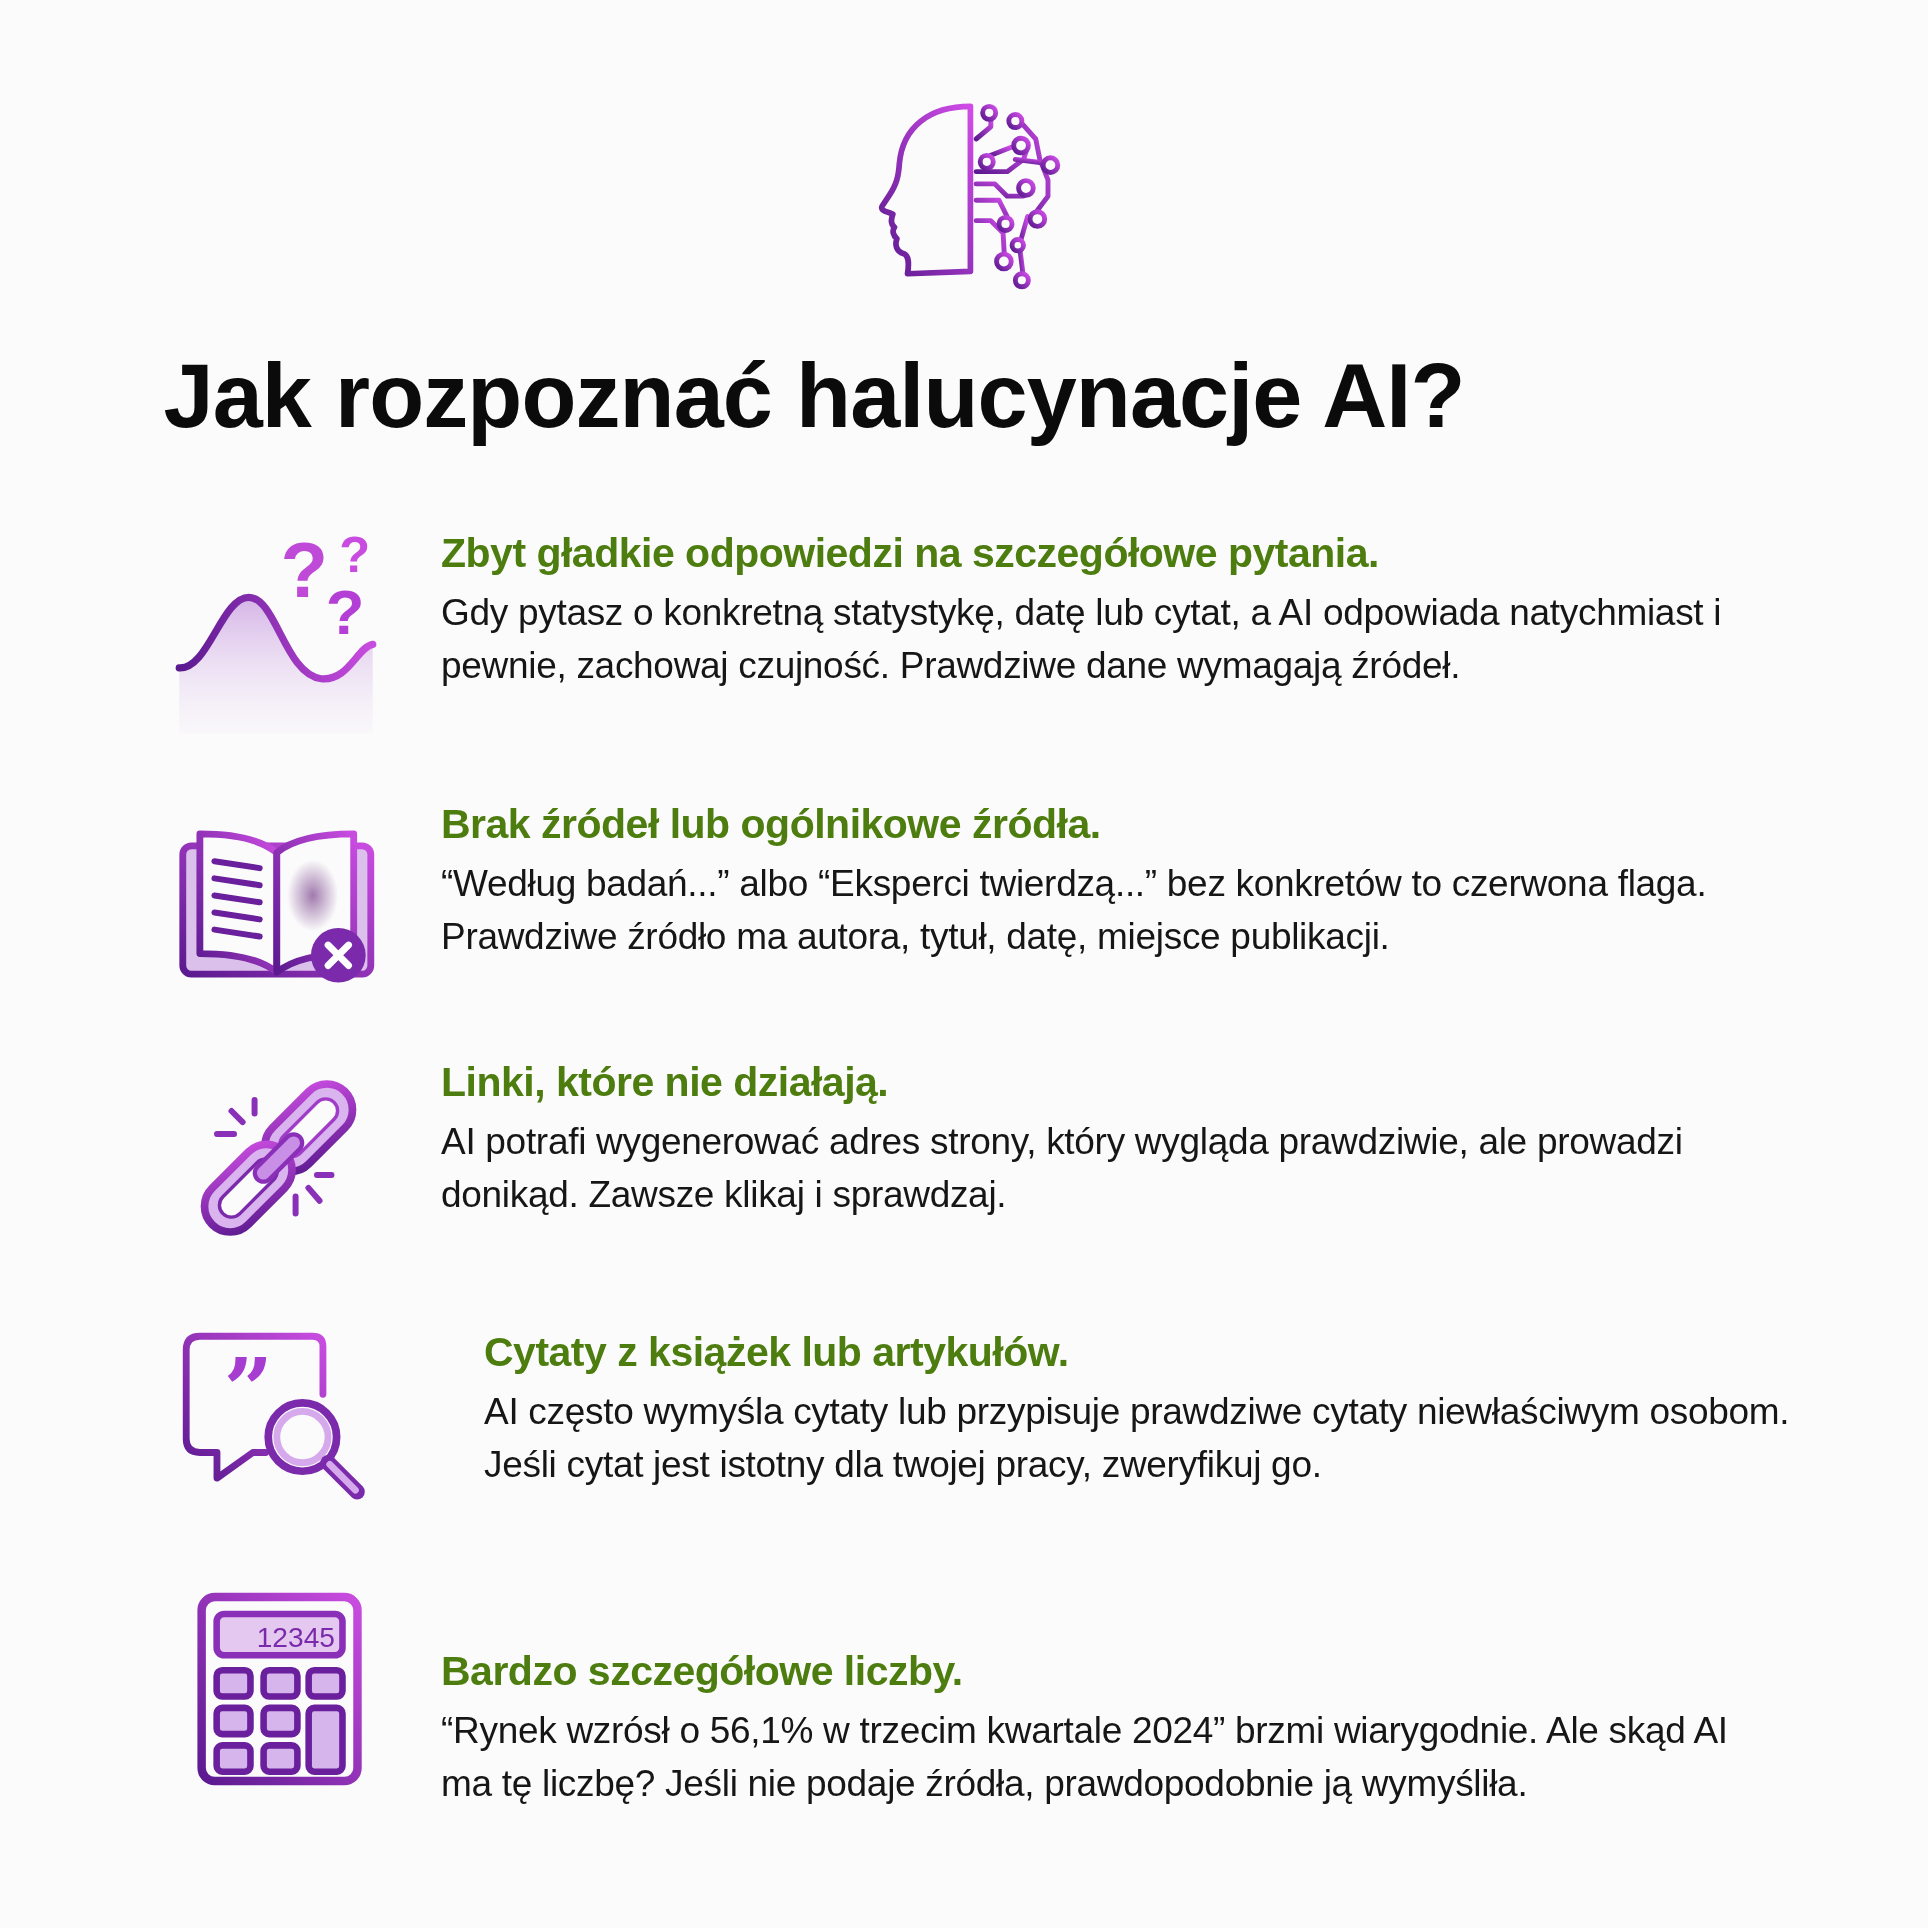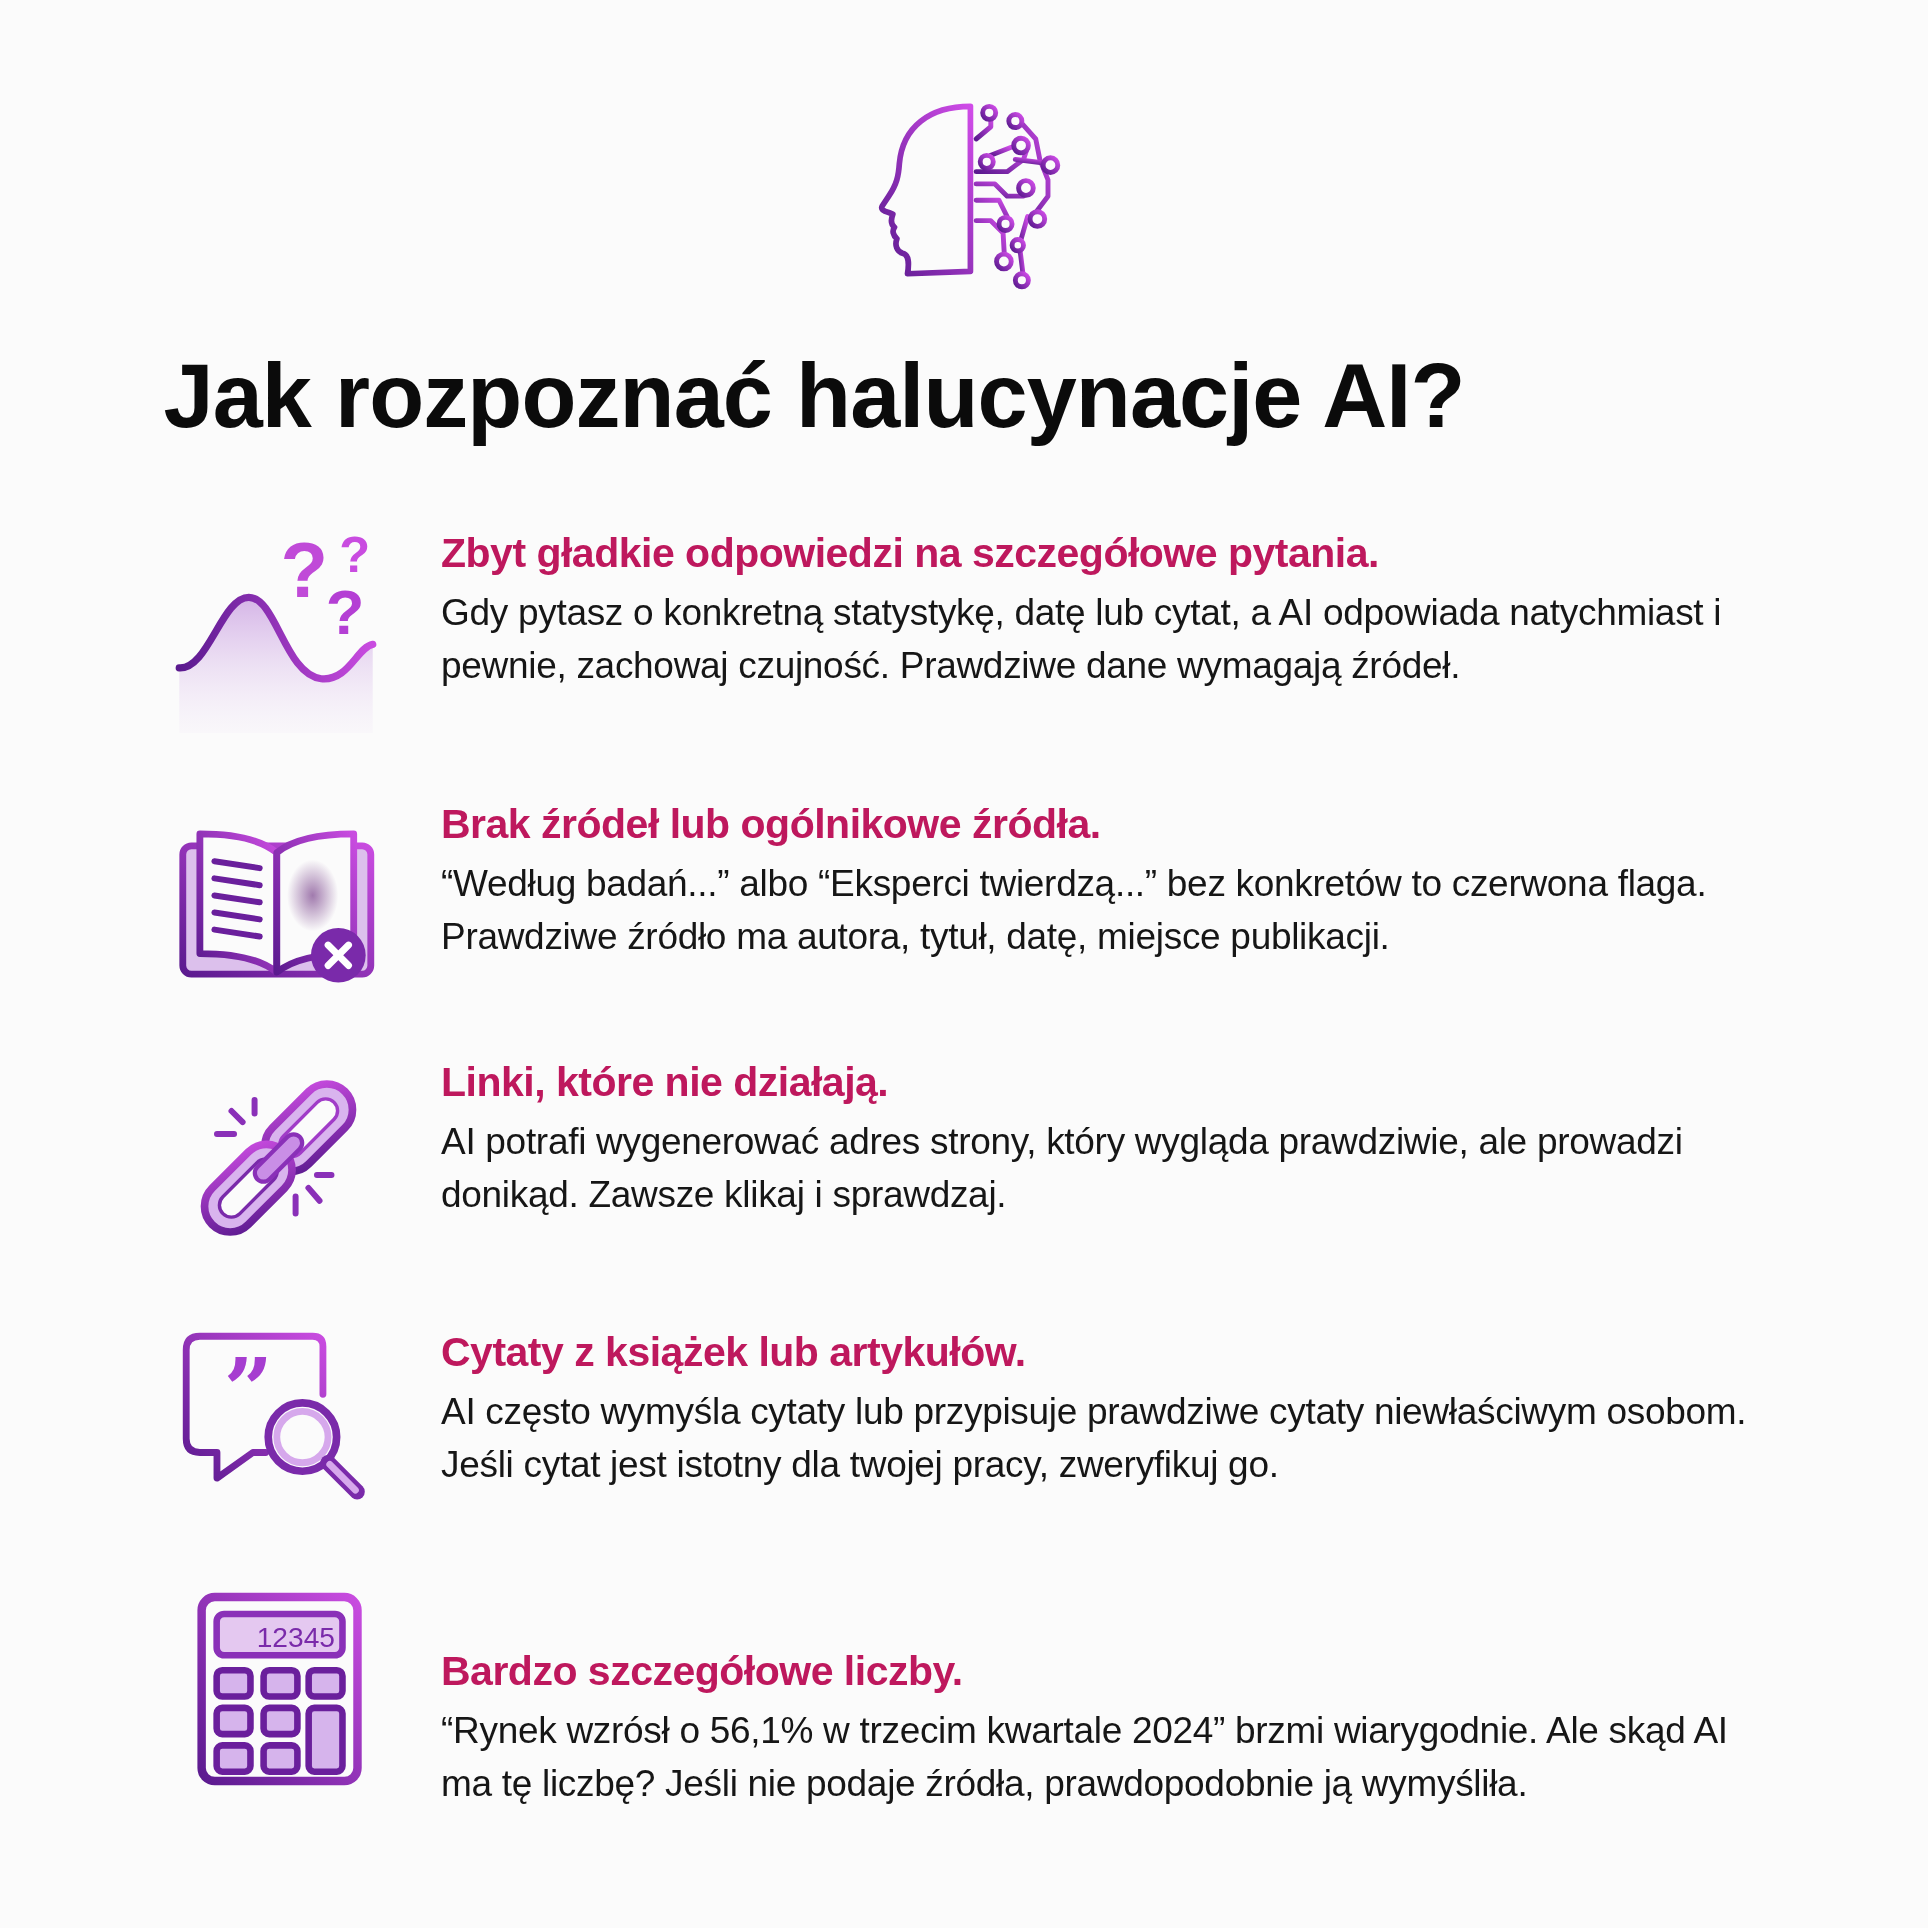--- a/index.html
+++ b/index.html
@@ -55,21 +55,21 @@
     }
     .tip-text {
       position: absolute;
       left: 441px;
       width: 1318px;
     }
     .tip-heading {
       font-size: 41px;
       font-weight: 700;
       line-height: 53px;
-      color: #be185d;
+      color: #4d7c0f;
       margin: 0 0 5.6px 0;
       letter-spacing: -0.5px;
     }
     .tip-body {
       font-size: 37px;
       line-height: 53px;
       color: #161616;
       margin: 0;
       letter-spacing: -0.3px;
     }
@@ -225,21 +225,21 @@
           </linearGradient>
         </defs>
         <path d="M28 12 L 160 12 Q 172 12 172 24 L 172 80 M 28 12 Q 12 12 12 28 L 12 132 Q 12 148 28 148 L 48 148 L 48 178 L 90 148 L 105 148" fill="none" stroke="url(#qg)" stroke-width="8" stroke-linejoin="round" stroke-linecap="round"></path>
         <text x="56" y="110" font-size="100" font-weight="700" fill="#a63dd0" font-family="DejaVu Serif, serif">”</text>
         <circle cx="148" cy="130" r="40" fill="#fbfbfb" stroke="#7a2aaa" stroke-width="9"></circle>
         <circle cx="148" cy="130" r="30" fill="none" stroke="#d6a8ec" stroke-width="8"></circle>
         <line x1="178" y1="160" x2="212" y2="194" stroke="#7a2aaa" stroke-width="18" stroke-linecap="round"></line>
         <line x1="180" y1="162" x2="210" y2="192" stroke="#d6a8ec" stroke-width="8" stroke-linecap="round"></line>
       </svg>
     </div>
-    <div class="tip-text" style="top:1326px;">
+    <div class="tip-text" style="top:1326px;margin-left:43px;">
       <p class="tip-heading">Cytaty z książek lub artykułów.</p>
       <p class="tip-body">AI często wymyśla cytaty lub przypisuje prawdziwe cytaty niewłaściwym osobom. Jeśli cytat jest istotny dla twojej pracy, zweryfikuj go.</p>
     </div>
   </div>
 
   <div class="tip" style="top:0;">
     <div class="tip-icon" style="top:1591px; left:196px; width:169px; height:198px;">
       <svg width="169" height="198" viewBox="0 0 180 210">
         <defs>
           <linearGradient id="kg" x1="0" y1="1" x2="1" y2="0">

